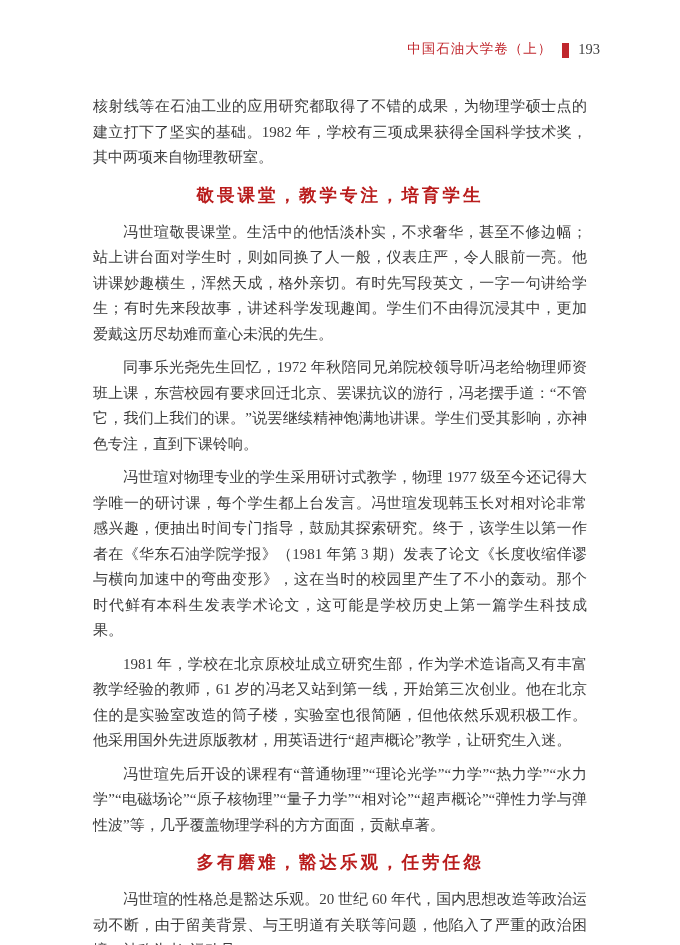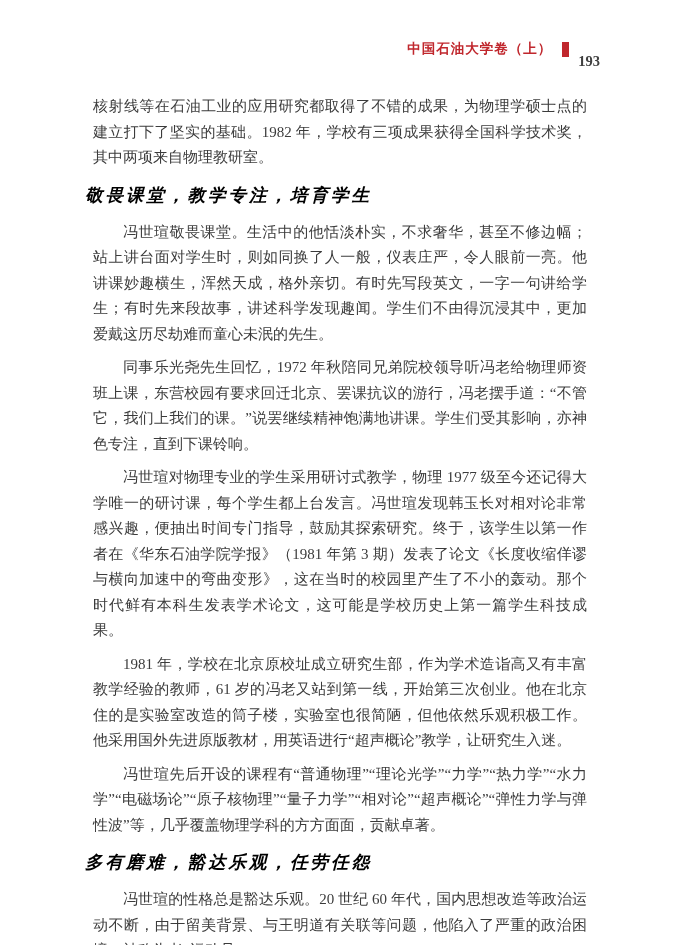--- a/index.html
+++ b/index.html
@@ -20,23 +20,22 @@
     height: 945px;
     background: #ffffff;
     box-sizing: border-box;
   }
   
   .page-header {
     position: absolute;
     top: 40px;
     right: 80px;
     display: flex;
-    align-items: center;
+    align-items: flex-end;
     height: 18px;
-    font-weight: bold;
   }
   .header-title {
     color: #c0272d;
     font-size: 13.5px;
     letter-spacing: 1px;
     line-height: 18px;
   }
   .header-bar {
     display: inline-block;
     width: 7px;
@@ -65,24 +64,24 @@
     text-align: justify;
     text-justify: inter-ideograph;
     text-indent: 2em;
     word-break: break-all;
   }
   .para.no-indent {
     text-indent: 0;
   }
   .section-heading {
     margin: 11px 0 12px 0;
-    color: #000000;
+    text-align: center;
+    color: #b91c1c;
     font-size: 17.5px;
     font-weight: bold;
-    font-style: italic;
     letter-spacing: 3px;
     line-height: 26px;
   }
 </style>
 </head>
 <body>
 
 <div class="page">
 
   <div class="page-header">

